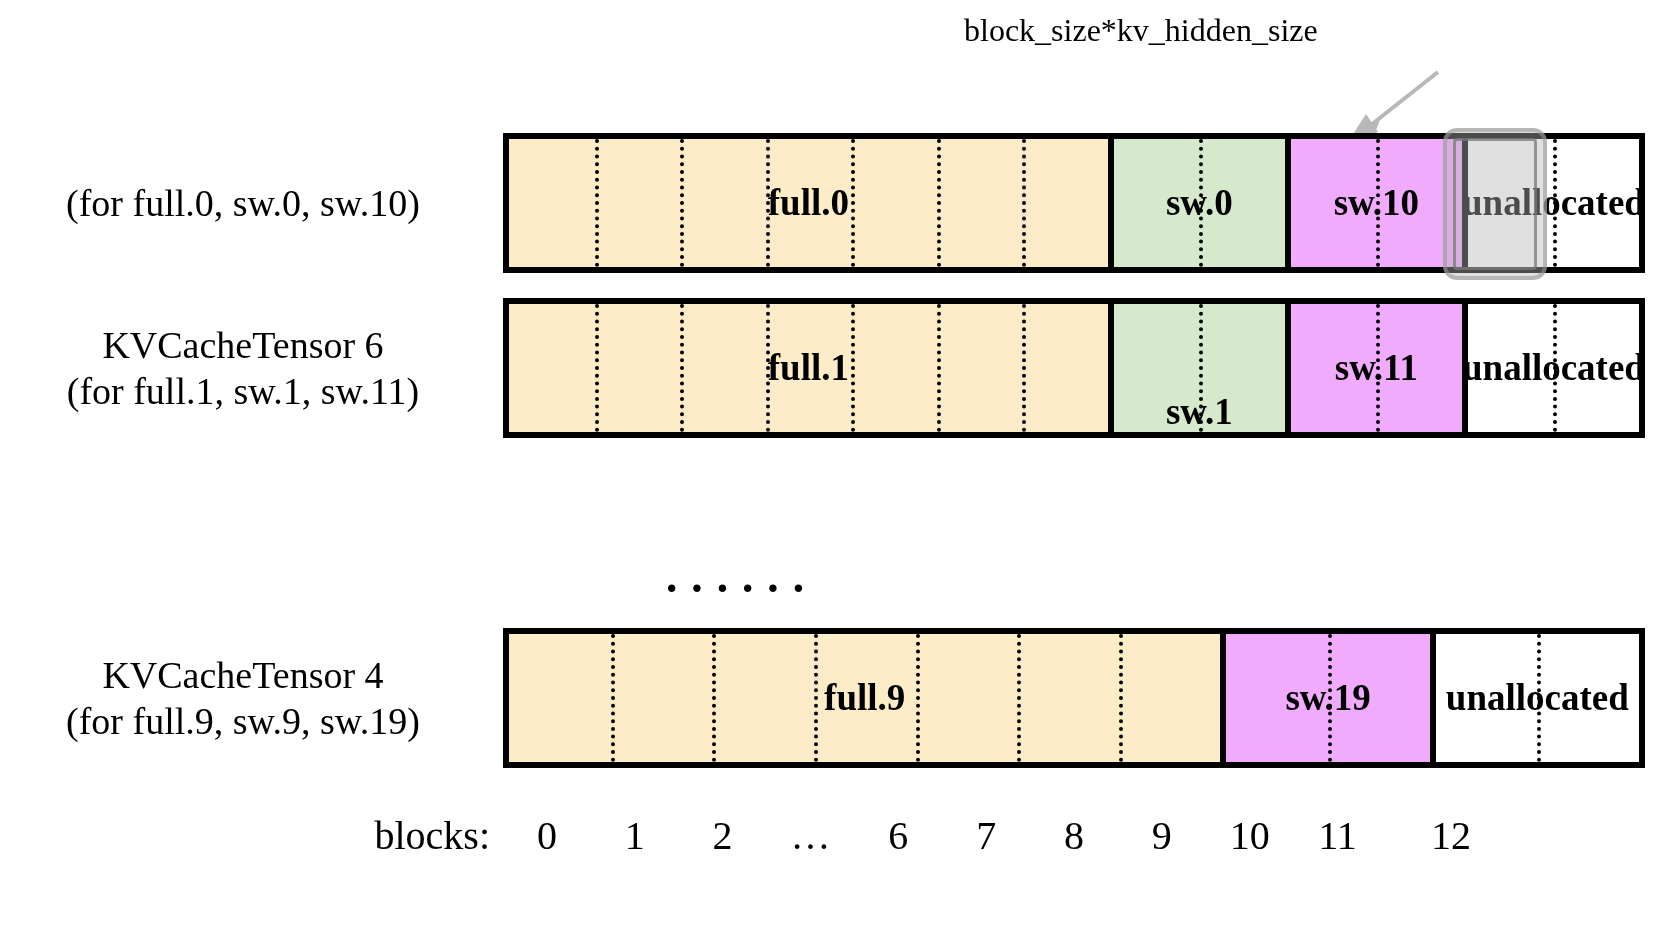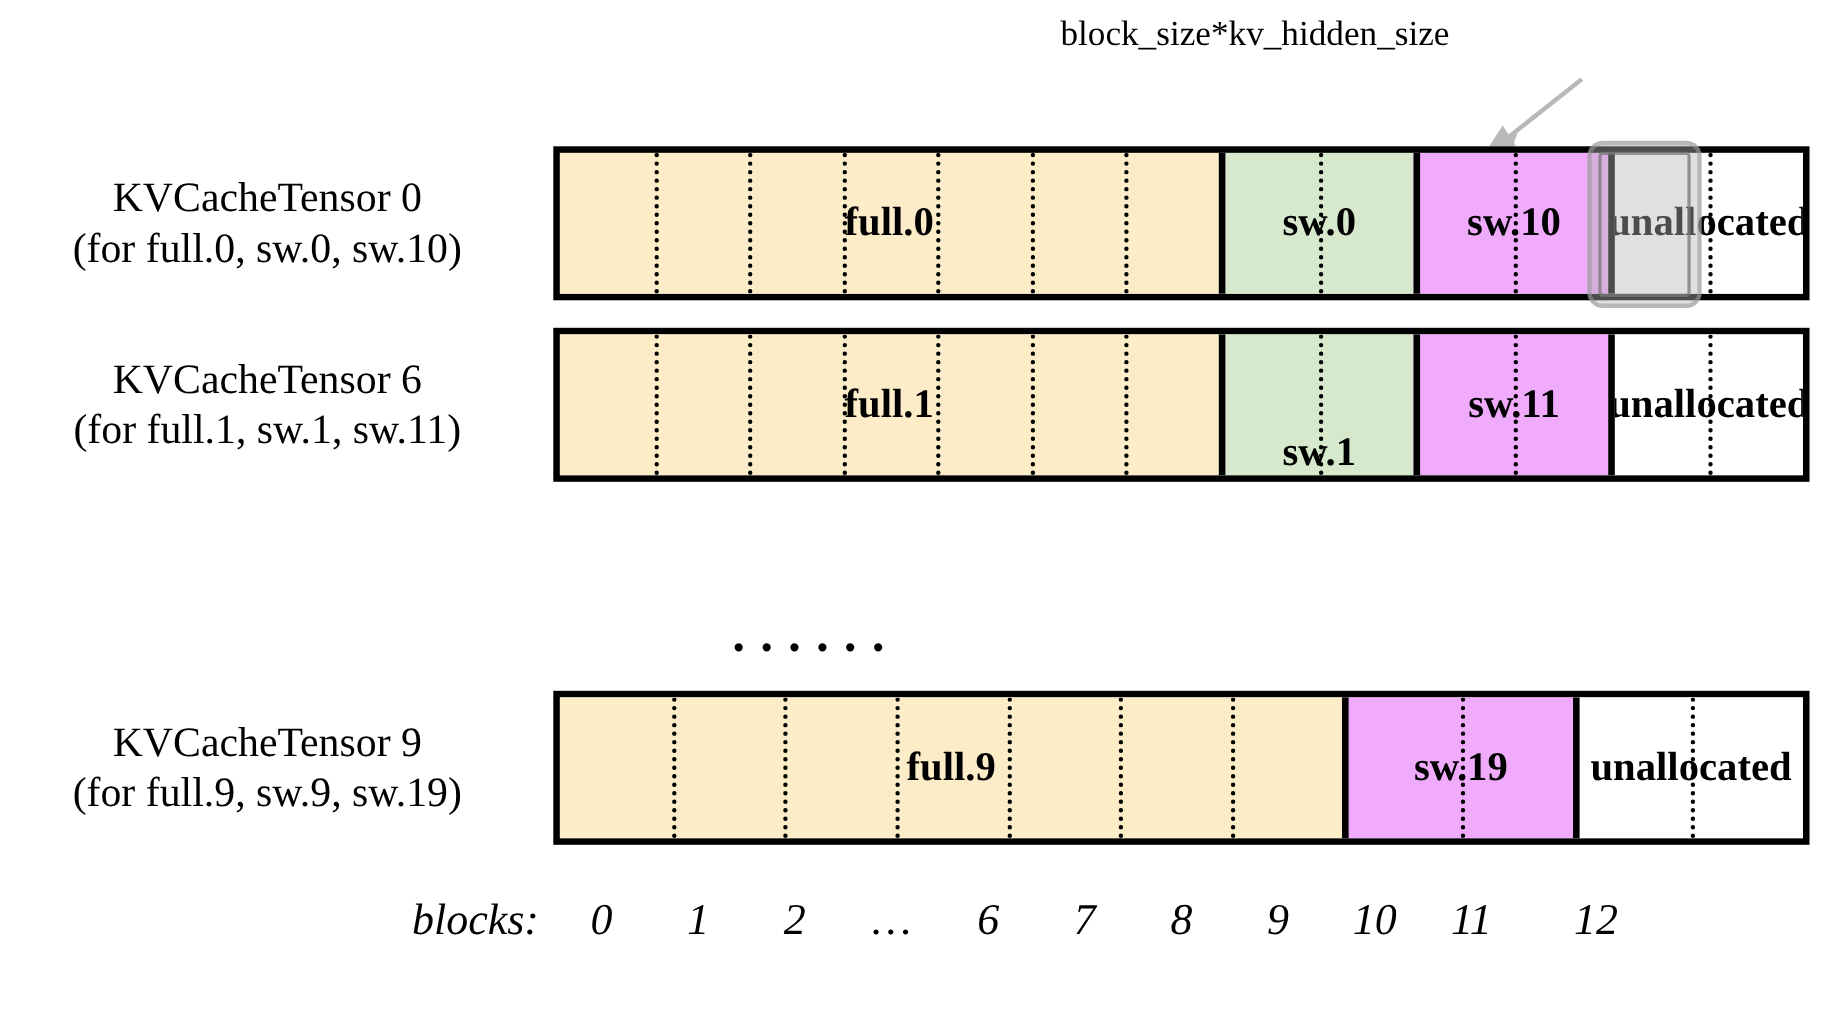--- a/index.html
+++ b/index.html
@@ -121,21 +121,20 @@
     color: #000000;
   }
 
   
   .axis {
     position: absolute;
     left: 0px;
     top: 812px;
     width: 1360px;
     height: 70px;
-    font-style: italic;
   }
   .axis-title {
     position: absolute;
     left: 330px;
     top: 0px;
     width: 160px;
     text-align: right;
     font-size: 40px;
   }
   .axis-ticks {
@@ -188,21 +187,20 @@
 
   <svg class="annotation-arrow" viewBox="0 0 140 80" xmlns="http://www.w3.org/2000/svg">
     <line x1="118" y1="2" x2="42" y2="62" stroke="#b8b8b8" stroke-width="4"></line>
     <polygon points="28,72 60,50 52,70" fill="#b8b8b8"></polygon>
     <polygon points="28,72 46,44 58,62" fill="#b8b8b8"></polygon>
   </svg>
 
   <div id="rows-container">
       <div class="row" style="top: 133px;">
         <div class="row-label">
-          <div class="l1">KVCacheTensor 0</div>
           <div class="l2">(for full.0, sw.0, sw.10)</div>
         </div>
         <div class="bar">
           <div class="seg full" style="flex: 7 0 0px;">
             <div class="divider" style="left: 14.2857%;"></div>
             <div class="divider" style="left: 28.5714%;"></div>
             <div class="divider" style="left: 42.8571%;"></div>
             <div class="divider" style="left: 57.1429%;"></div>
             <div class="divider" style="left: 71.4286%;"></div>
             <div class="divider" style="left: 85.7143%;"></div>
@@ -246,21 +244,21 @@
             <div class="seg-label">sw.11</div>
           </div>
           <div class="seg unalloc" style="flex: 2 0 0px;">
             <div class="divider" style="left: 50%;"></div>
             <div class="seg-label">unallocated</div>
           </div>
         </div>
       </div>
       <div class="row" style="top: 628px;">
         <div class="row-label">
-          <div class="l1">KVCacheTensor 9</div>
+          <div class="l1">KVCacheTensor 4</div>
           <div class="l2">(for full.9, sw.9, sw.19)</div>
         </div>
         <div class="bar">
           <div class="seg full" style="flex: 7 0 0px;">
             <div class="divider" style="left: 14.2857%;"></div>
             <div class="divider" style="left: 28.5714%;"></div>
             <div class="divider" style="left: 42.8571%;"></div>
             <div class="divider" style="left: 57.1429%;"></div>
             <div class="divider" style="left: 71.4286%;"></div>
             <div class="divider" style="left: 85.7143%;"></div>

